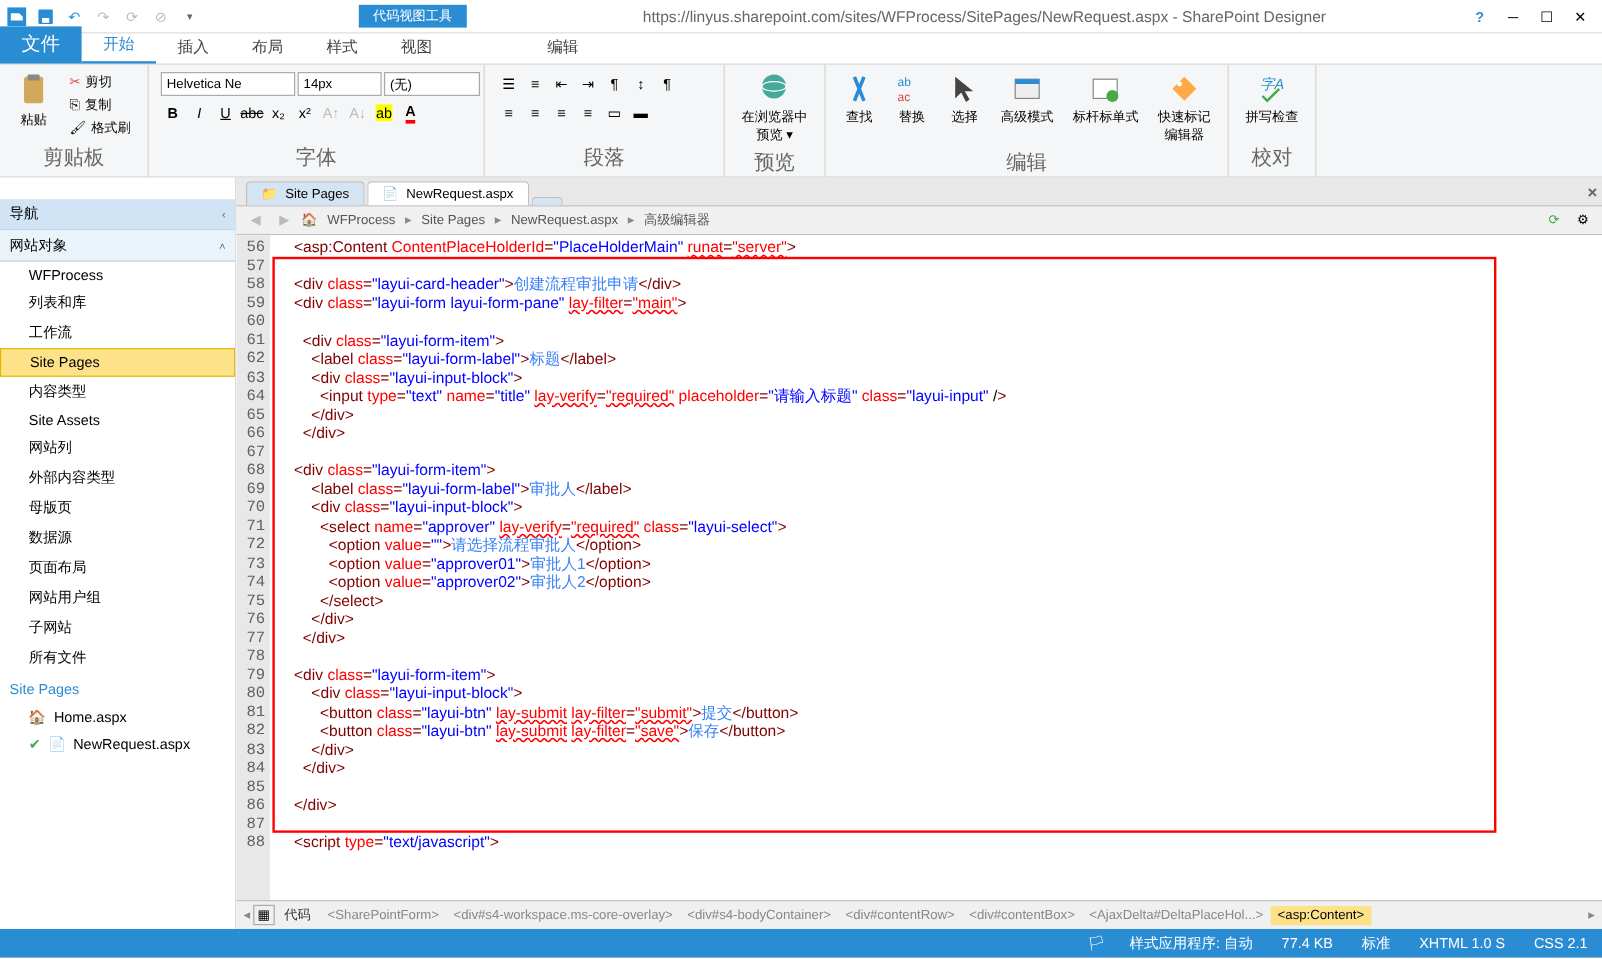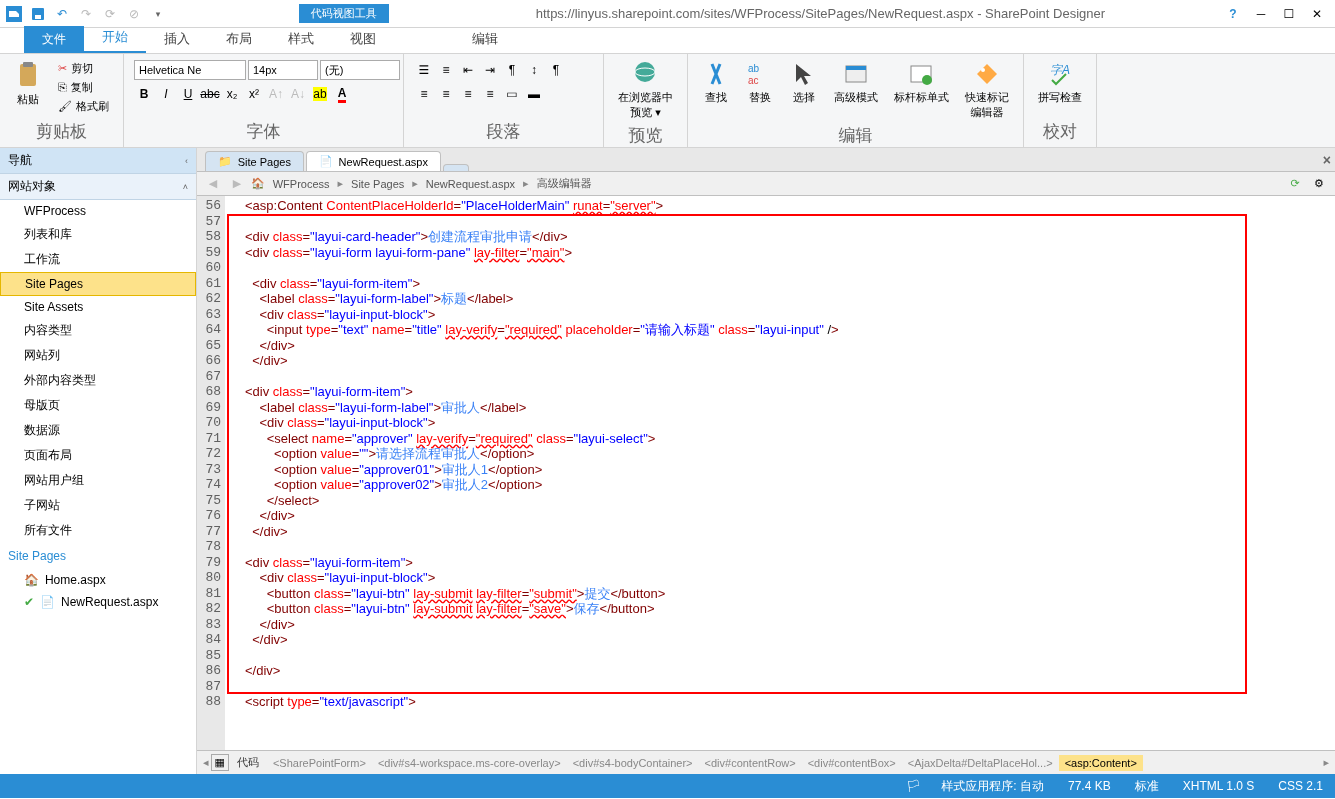--- a/index.html
+++ b/index.html
@@ -7,41 +7,41 @@
 
 .titlebar { height: 28px; background: #fff; border-bottom: 1px solid #d4d4d4; display: flex; align-items: center; }
 .qa-toolbar { display: flex; align-items: center; padding: 0 4px; gap: 4px; }
 .qa-btn { width: 20px; height: 20px; display: flex; align-items: center; justify-content: center; cursor: pointer; }
 .title-section { flex: 1; display: flex; align-items: center; justify-content: center; }
 .tool-tab { background: #2a8dd4; color: #fff; padding: 2px 12px; font-size: 11px; text-align: center; }
 .url-bar { flex: 2; color: #666; font-size: 13px; padding-left: 20px; }
 .win-controls { display: flex; gap: 8px; padding-right: 8px; }
 
 .ribbon-tabs { height: 26px; background: #fff; display: flex; align-items: flex-end; border-bottom: 1px solid #d4d4d4; }
-.file-tab { background: #2a8dd4; color: #fff; padding: 5px 18px; font-size: 12px; margin-left: 24px; }
+.file-tab { background: #2a8dd4; color: #fff; padding: 5px 18px; font-size: 16px; }
 .rib-tab { padding: 5px 18px; font-size: 13px; color: #444; cursor: pointer; }
 .rib-tab.active { color: #2a8dd4; border-bottom: 2px solid #2a8dd4; }
 .tool-sub { padding: 5px 18px; font-size: 13px; color: #444; margin-left: 60px; }
 
 .ribbon { height: 94px; background: #f5f6f7; border-bottom: 1px solid #d4d4d4; display: flex; }
 .rib-group { border-right: 1px solid #d4d4d4; padding: 4px 8px; display: flex; flex-direction: column; justify-content: space-between; }
 .rib-label { text-align: center; font-size: 17px; color: #666; padding-top: 2px; }
 .rib-content { display: flex; gap: 4px; flex: 1; align-items: flex-start; }
 .big-btn { display: flex; flex-direction: column; align-items: center; padding: 2px 6px; cursor: pointer; font-size: 11px; }
 .big-btn svg { margin-bottom: 2px; }
 .small-row { display: flex; flex-direction: column; gap: 2px; padding: 2px; }
 .small-btn { display: flex; align-items: center; gap: 4px; font-size: 11px; cursor: pointer; padding: 1px 4px; }
 .font-controls { display: flex; flex-direction: column; gap: 4px; padding: 2px; }
 .font-row { display: flex; gap: 2px; align-items: center; }
 .font-sel { border: 1px solid #ababab; background: #fff; padding: 1px 4px; font-size: 11px; height: 20px; }
 .fmt-btn { width: 20px; height: 20px; border: 1px solid transparent; display: flex; align-items: center; justify-content: center; cursor: pointer; font-size: 12px; }
 
 .workspace { display: flex; height: 626px; }
 .nav-panel { width: 197px; background: #fff; border-right: 1px solid #d4d4d4; display: flex; flex-direction: column; }
-.nav-header { background: #d0e4f5; padding: 4px 8px; font-size: 12px; border-bottom: 1px solid #c0d4e5; display: flex; justify-content: space-between; align-items: center; }
+.nav-header { background: #d0e4f5; padding: 4px 8px; font-size: 12px; border-bottom: 1px solid #c0d4e5; display: flex; justify-content: space-between; align-items: center; margin-top: 18px; }
 .nav-sub { background: #eaf2fa; padding: 4px 8px; font-size: 12px; border-bottom: 1px solid #c0d4e5; display: flex; justify-content: space-between; align-items: center; }
 .nav-list { overflow-y: auto; }
 .nav-item { padding: 4px 8px 4px 24px; font-size: 12px; display: flex; align-items: center; gap: 6px; cursor: pointer; position: relative; }
 .nav-item.selected { background: #fde28a; border: 1px solid #e5b700; }
 .nav-item::before { content: ''; width: 14px; height: 14px; position: absolute; left: 6px; }
 .nav-heading { color: #2a8dd4; padding: 6px 8px; font-size: 12px; }
 .nav-file { padding: 4px 8px 4px 24px; font-size: 12px; display: flex; align-items: center; gap: 6px; }
 
 .editor-area { flex: 1; display: flex; flex-direction: column; }
 .doc-tabs { height: 24px; background: #e8e8e8; display: flex; align-items: flex-end; padding-left: 8px; border-bottom: 1px solid #c0c0c0; }
@@ -282,22 +282,22 @@
       </div>
     <div class="nav-sub">
         <span>网站对象</span>
         <span class="chev">˄</span>
       </div>
     <div class="nav-list" id="nav-items">
         <div class="nav-item">WFProcess</div>
         <div class="nav-item">列表和库</div>
         <div class="nav-item">工作流</div>
         <div class="nav-item selected">Site Pages</div>
+        <div class="nav-item">内容类型</div>
         <div class="nav-item">Site Assets</div>
-        <div class="nav-item">内容类型</div>
         <div class="nav-item">网站列</div>
         <div class="nav-item">外部内容类型</div>
         <div class="nav-item">母版页</div>
         <div class="nav-item">数据源</div>
         <div class="nav-item">页面布局</div>
         <div class="nav-item">网站用户组</div>
         <div class="nav-item">子网站</div>
         <div class="nav-item">所有文件</div>
       </div>
     <div class="nav-heading">Site Pages</div>

